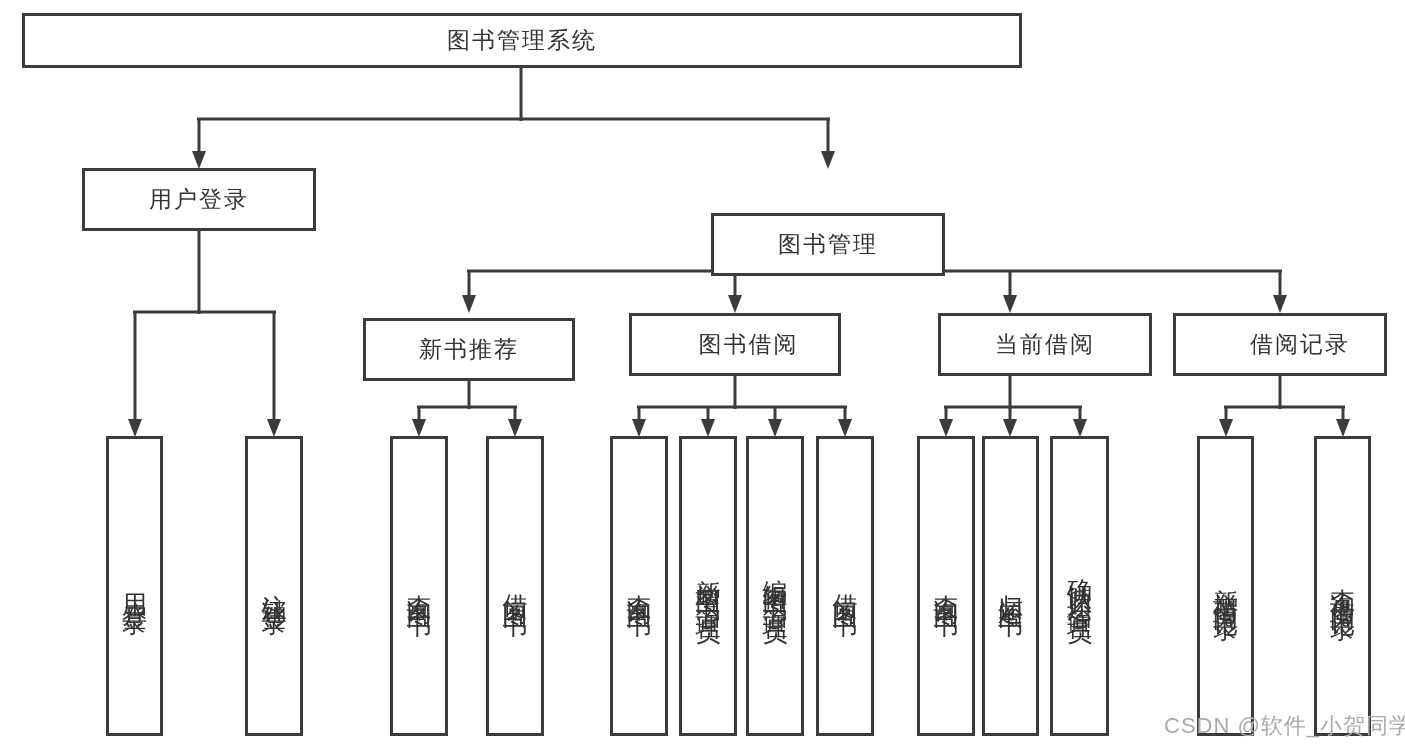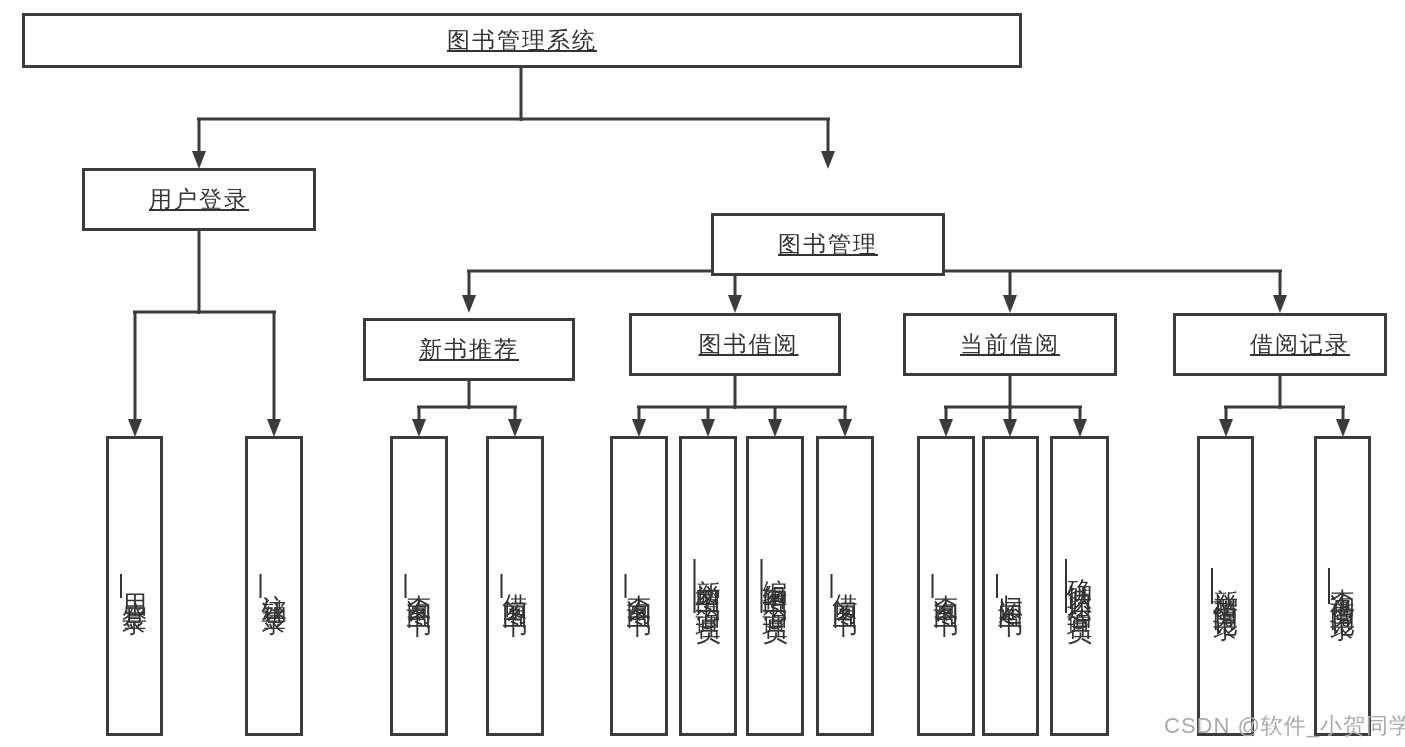--- a/index.html
+++ b/index.html
@@ -20,21 +20,20 @@
   .node {
     position: absolute;
     box-sizing: border-box;
     border: 3px solid #3b3b3b;
     background: #ffffff;
     display: flex;
     align-items: center;
     justify-content: center;
     color: #333333;
     text-align: left;
-    text-decoration: underline;
   }
   .h-node {
     font-size: 23px;
     letter-spacing: 2px;
     line-height: 1.2;
     white-space: nowrap;
   }
   .v-node {
     writing-mode: vertical-rl;
     text-orientation: mixed;
@@ -126,21 +125,21 @@
     </g>
   </svg>
 
   <div class="node h-node" style="left:22px; top:13px; width:1000px; height:55px;">图书管理系统</div>
 
   <div class="node h-node" style="left:82px; top:168px; width:234px; height:63px;">用户登录</div>
   <div class="node h-node" style="left:711px; top:169px; width:234px; height:63px;margin-top:44px;">图书管理</div>
 
   <div class="node h-node" style="left:363px; top:318px; width:212px; height:63px;">新书推荐</div>
   <div class="node h-node" style="left:629px; top:313px; width:212px; height:63px;padding-left:27px;">图书借阅</div>
-  <div class="node h-node" style="left:903px; top:313px; width:214px; height:63px;">当前借阅</div>
+  <div class="node h-node" style="left:938px; top:313px; width:214px; height:63px;">当前借阅</div>
   <div class="node h-node" style="left:1173px; top:313px; width:214px; height:63px;padding-left:40px;">借阅记录</div>
 
   <div class="node v-node" style="left:106px; top:436px; width:57px; height:300px;">用户登录</div>
   <div class="node v-node" style="left:245px; top:436px; width:58px; height:300px;">注销登录</div>
 
   <div class="node v-node" style="left:390px; top:436px; width:58px; height:300px;">查询图书</div>
   <div class="node v-node" style="left:486px; top:436px; width:58px; height:300px;">借阅图书</div>
 
   <div class="node v-node" style="left:610px; top:436px; width:58px; height:300px;">查询图书</div>
   <div class="node v-node" style="left:679px; top:436px; width:58px; height:300px;">新增图书（管理员）</div>

